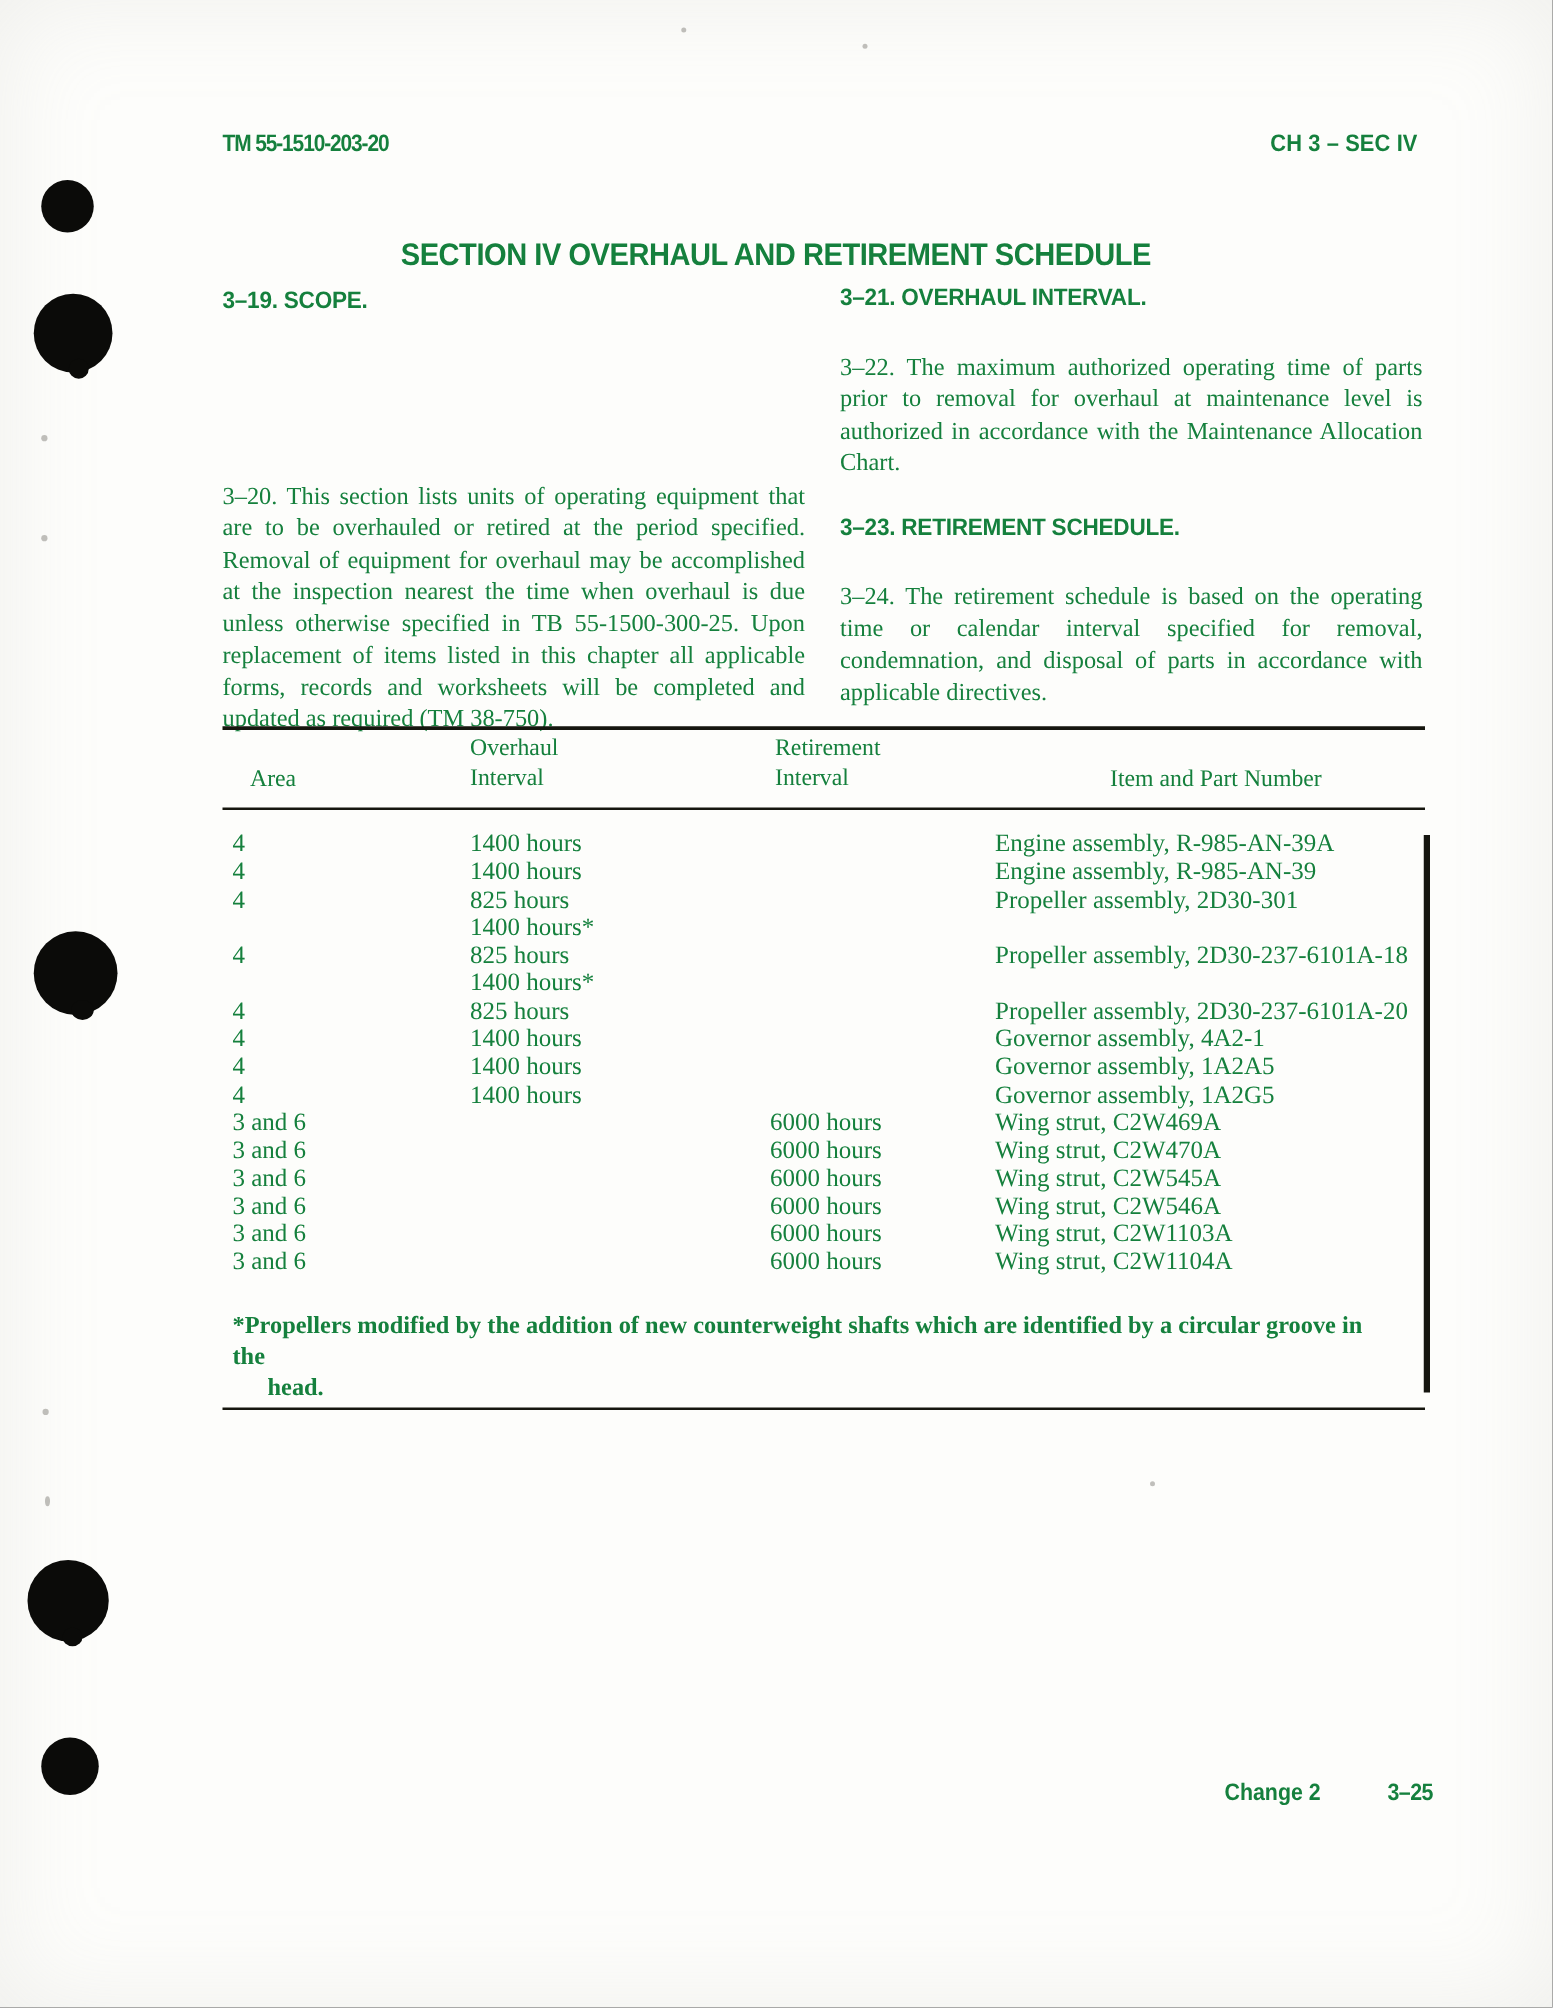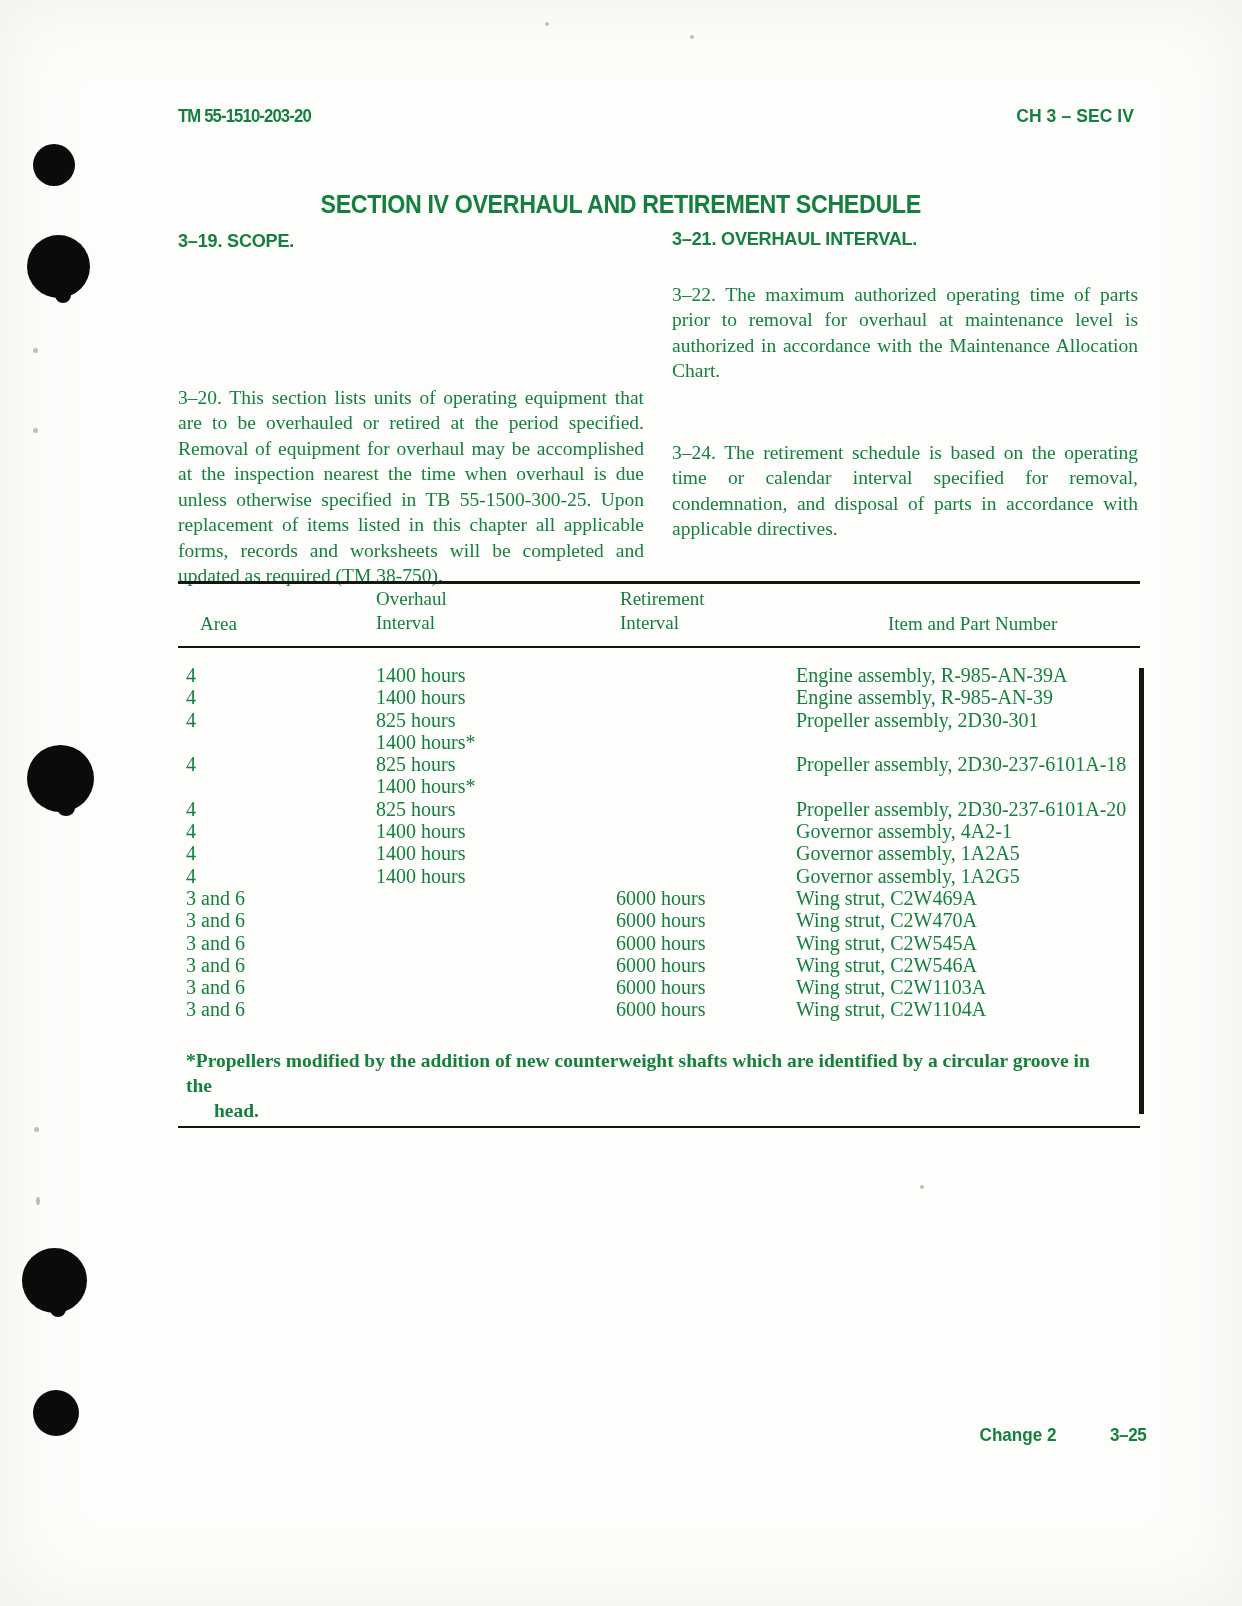--- a/index.html
+++ b/index.html
@@ -235,20 +235,23 @@
     <p>3–20. This section lists units of operating equipment that are to be overhauled or retired at the period specified. Removal of equipment for overhaul may be accomplished at the inspection nearest the time when overhaul is due unless otherwise specified in TB 55-1500-300-25. Upon replacement of items listed in this chapter all applicable forms, records and worksheets will be completed and updated as required (TM 38-750).</p>
   </div>
 
   <div class="col right">
     <div class="head">
       <span>3–21.  OVERHAUL INTERVAL.</span>
     </div>
     <div class="gap-med"></div>
     <p>3–22. The maximum authorized operating time of parts prior to removal for overhaul at maintenance level is authorized in accordance with the Maintenance Allocation Chart.</p>
     <div class="gap-small"></div>
+    <div class="head">
+      <span>3–23.  RETIREMENT SCHEDULE.</span>
+    </div>
     <div class="gap-med"></div>
     <p>3–24. The retirement schedule is based on the operating time or calendar interval specified for removal, condemnation, and disposal of parts in accordance with applicable directives.</p>
   </div>
 
   <div class="tbl">
     <div class="rule"></div>
 
     <div class="thead">
       <div class="th th-area">Area</div>
       <div class="th th-oh">Overhaul

